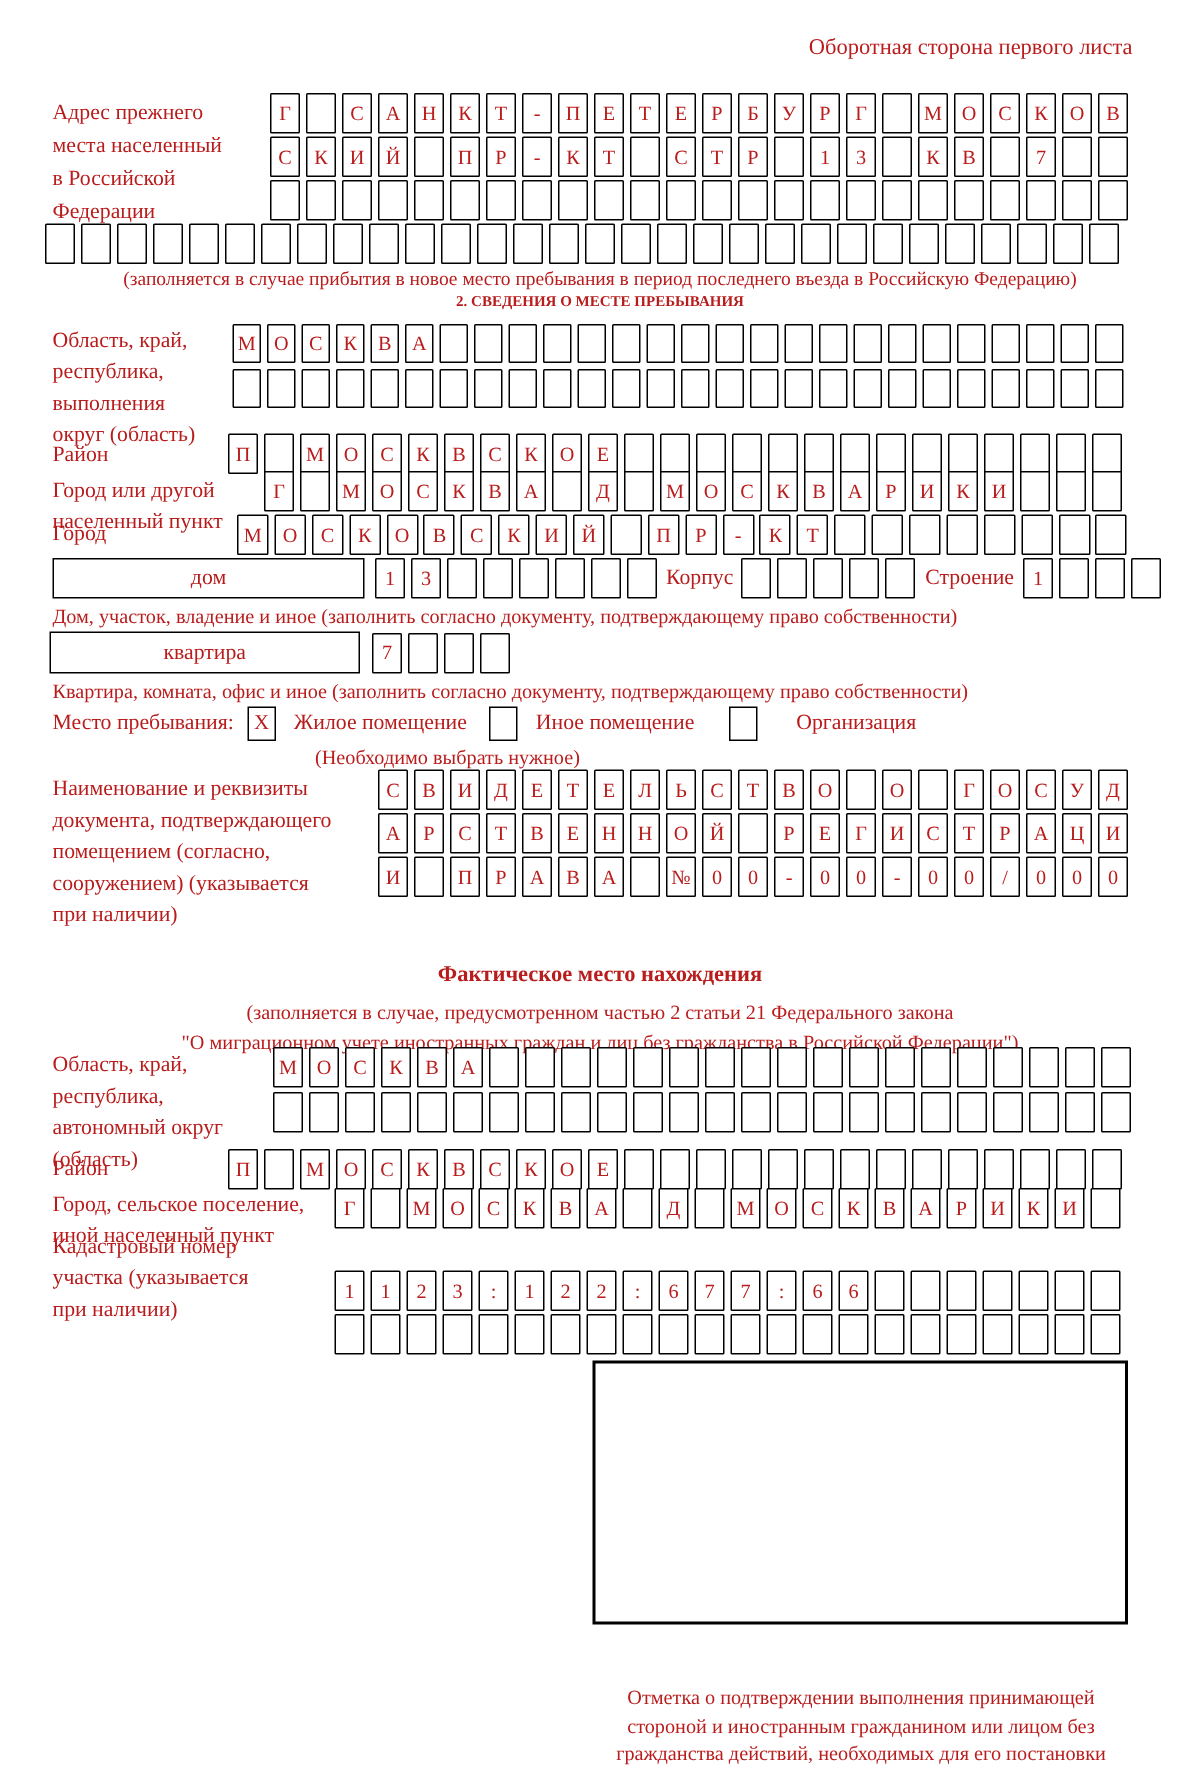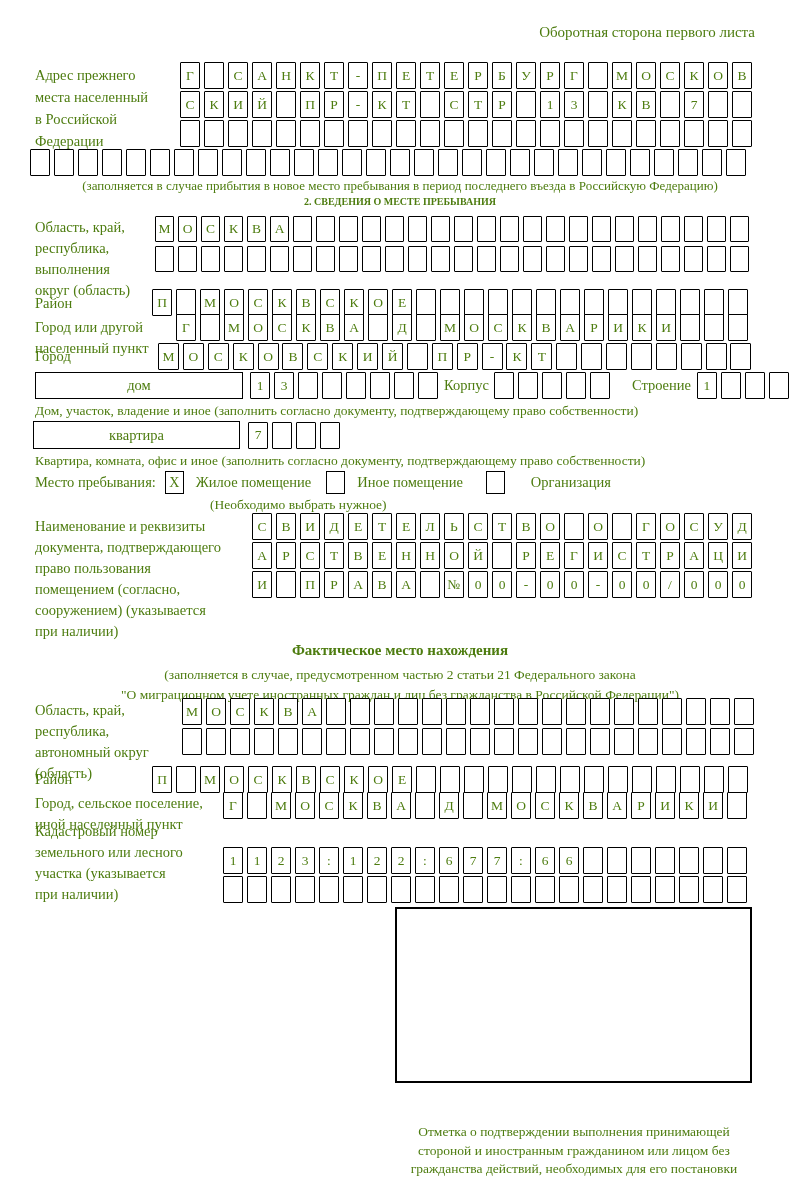--- a/index.html
+++ b/index.html
@@ -1,16 +1,16 @@
 <!DOCTYPE html>
 <html><head>
 <meta charset="utf-8">
 <style>
   html,body{margin:0;padding:0;background:#fff;}
-  .page{position:relative;width:800px;height:1180px;background:#ffffff;color:#4d7c0f;
+  .page{position:relative;width:800px;height:1180px;background:#ffffff;color:#b91c1c;
         font-family:"Liberation Serif", "DejaVu Serif", serif;overflow:hidden;}
   .abs{position:absolute;}
   .hdr{right:45px;top:24px;font-size:15px;}
   .flabel{font-size:14.5px;line-height:21px;}
   .flabel.lh22{line-height:22px;}
   .cells{display:flex;}
   .cell{box-sizing:border-box;display:inline-flex;align-items:center;justify-content:center;
         border:1.7px solid #000;background:#fff;border-radius:1px;
         width:var(--cw,20px);height:var(--ch,27px);margin-right:var(--cg,4px);
         font-size:13.5px;}
@@ -321,21 +321,21 @@
         <span class="cell"></span>
       </span>
     <span class="inline-lbl" style="margin-left:2px">Корпус</span>
     <span class="cells cg-st" style="margin-left:5px">
         <span class="cell"></span>
         <span class="cell"></span>
         <span class="cell"></span>
         <span class="cell"></span>
         <span class="cell"></span>
       </span>
-    <span class="inline-lbl" style="margin-left:18px">Строение</span>
+    <span class="inline-lbl" style="margin-left:3px">Строение</span>
     <span class="cells cg-st" style="margin-left:6px">
         <span class="cell">1</span>
         <span class="cell"></span>
         <span class="cell"></span>
         <span class="cell"></span>
       </span>
   </div>
   <div class="abs note" style="left:35px;top:403px;font-size:13.5px">Дом, участок, владение и иное (заполнить согласно документу, подтверждающему право собственности)</div>
 
   <div class="abs rowflex" style="left:33px;top:421px">
@@ -356,21 +356,20 @@
     <span class="chk" style="margin-left:15px"></span>
     <span class="inline-lbl" style="margin-left:12px">Иное помещение</span>
     <span class="chk" style="margin-left:23px"></span>
     <span class="inline-lbl" style="margin-left:26px">Организация</span>
   </div>
   <div class="abs note" style="left:210px;top:497px;font-size:13.5px">(Необходимо выбрать нужное)</div>
 
   <div class="abs flabel" style="left:35px;top:516px;width:215px">
       <div>Наименование и реквизиты</div>
       <div>документа, подтверждающего</div>
-      <div>право пользования</div>
       <div>помещением (согласно,</div>
       <div>сооружением) (указывается</div>
       <div>при наличии)</div>
     </div>
   <div class="abs cells cg-st" style="left:252px;top:513px">
       <span class="cell">С</span>
       <span class="cell">В</span>
       <span class="cell">И</span>
       <span class="cell">Д</span>
       <span class="cell">Е</span>
@@ -556,21 +555,20 @@
       <span class="cell">А</span>
       <span class="cell">Р</span>
       <span class="cell">И</span>
       <span class="cell">К</span>
       <span class="cell">И</span>
       <span class="cell"></span>
     </div>
 
   <div class="abs flabel" style="left:35px;top:821px;width:185px">
       <div>Кадастровый номер</div>
-      <div>земельного или лесного</div>
       <div>участка (указывается</div>
       <div>при наличии)</div>
     </div>
   <div class="abs cells cg-st" style="left:223px;top:847px">
       <span class="cell">1</span>
       <span class="cell">1</span>
       <span class="cell">2</span>
       <span class="cell">3</span>
       <span class="cell">:</span>
       <span class="cell">1</span>

